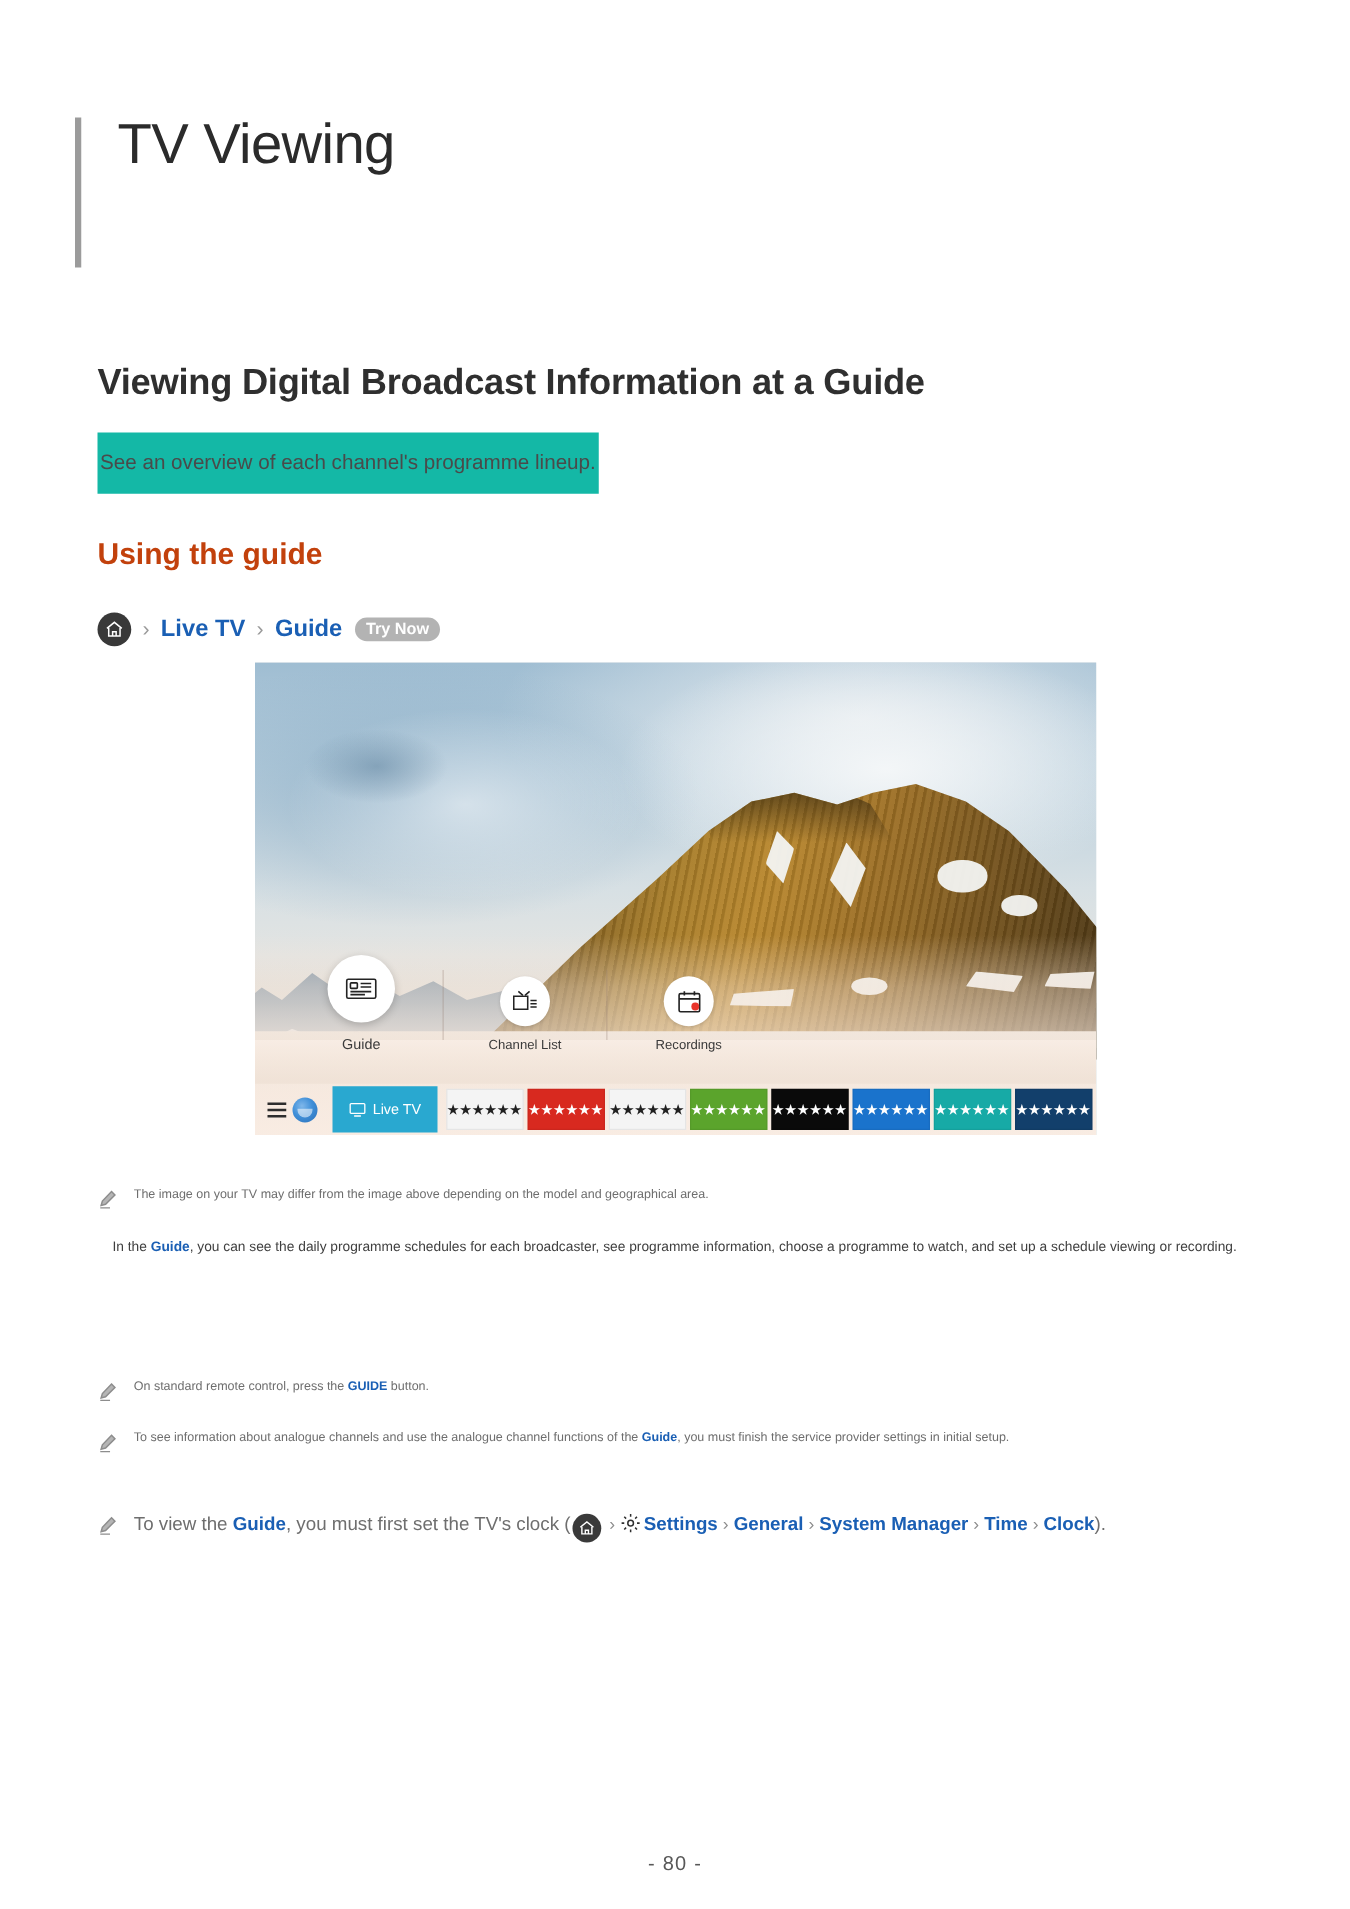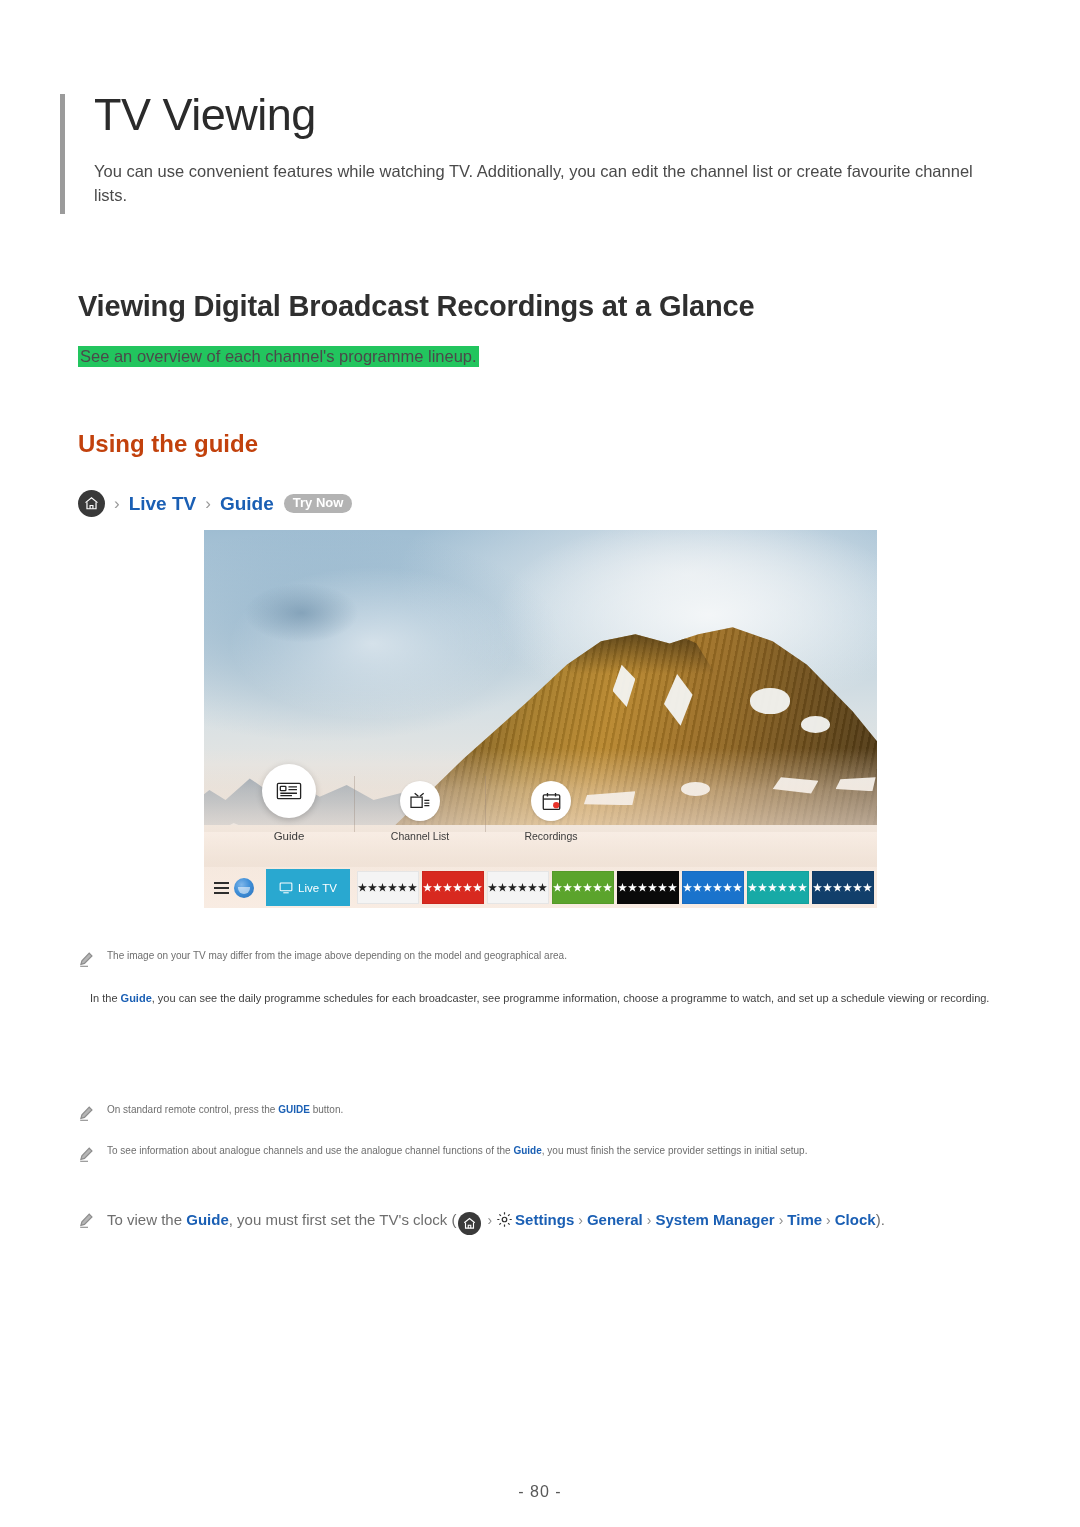--- a/index.html
+++ b/index.html
@@ -62,22 +62,22 @@
     font-weight: 700;
     color: #2f2f2f;
     letter-spacing: -0.2px;
   }
   .section-sub {
     position: absolute;
     left: 78px;
     top: 318px;
     font-size: 16.5px;
     color: #4a4a4a;
-    background: #22c55e;
-    padding: 1px 2px;
+    background: #14b8a6;
+    padding: 15px 2px;
   }
 
   
   .section-h3 {
     position: absolute;
     left: 78px;
     top: 402px;
     font-size: 24px;
     font-weight: 700;
     color: #c2410c;
@@ -419,24 +419,23 @@
   }
 </style>
 </head>
 <body>
 
 <div class="page">
 
   <div class="title-block">
     <div class="title-accent"></div>
     <h1 class="page-title">TV Viewing</h1>
-    <p class="page-intro">You can use convenient features while watching TV. Additionally, you can edit the channel list or create favourite channel lists.</p>
   </div>
 
-  <h2 class="section-h2">Viewing Digital Broadcast Recordings at a Glance</h2>
+  <h2 class="section-h2">Viewing Digital Broadcast Information at a Guide</h2>
   <div class="section-sub">See an overview of each channel's programme lineup.</div>
 
   <h3 class="section-h3">Using the guide</h3>
 
   <div class="breadcrumb">
     <span class="home-btn">
       <svg width="17" height="17" viewBox="0 0 24 24" fill="none" stroke="#ffffff" stroke-width="1.7">
         <path d="M3.6 10.8 12 4l8.4 6.8"></path>
         <path d="M5.6 10.2V19.4h12.8v-9.2"></path>
         <path d="M10 19.4v-4.6h4v4.6"></path>

